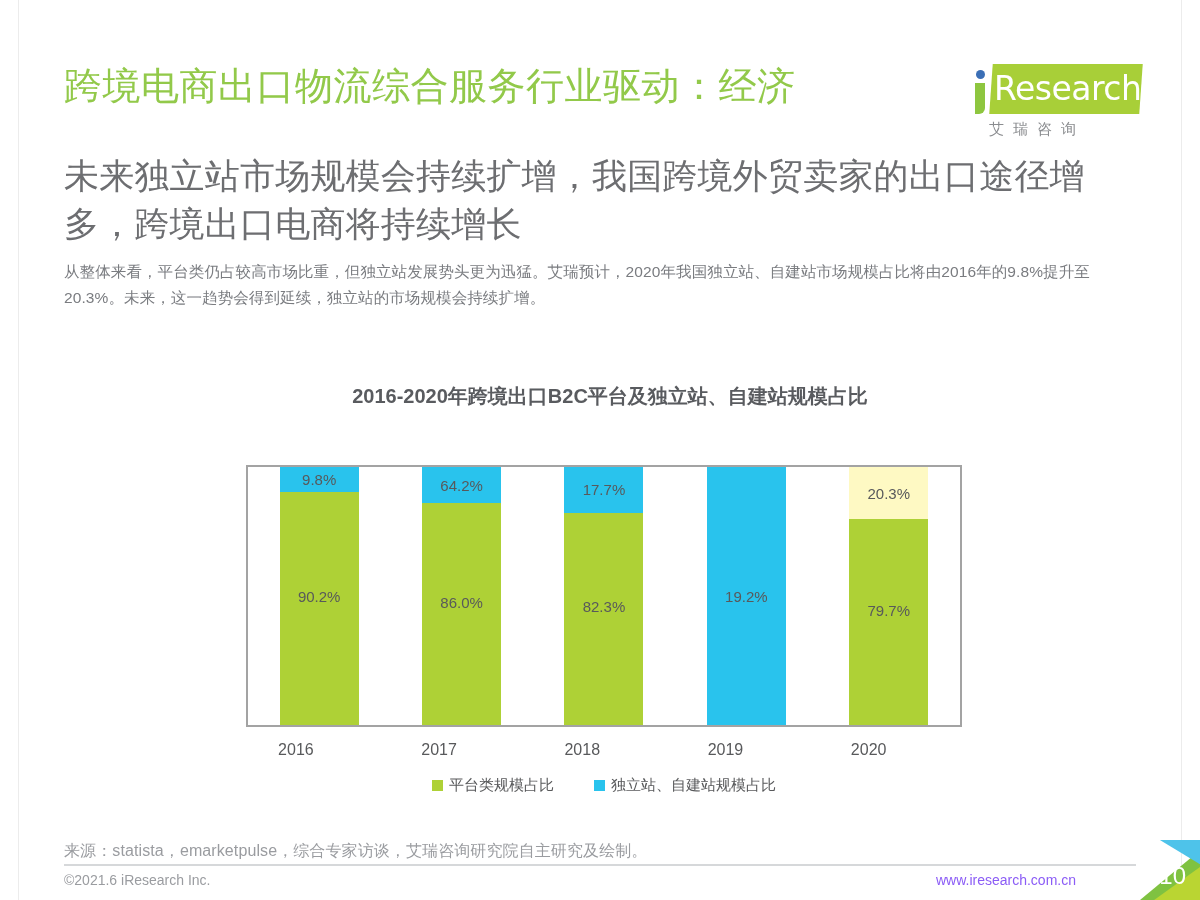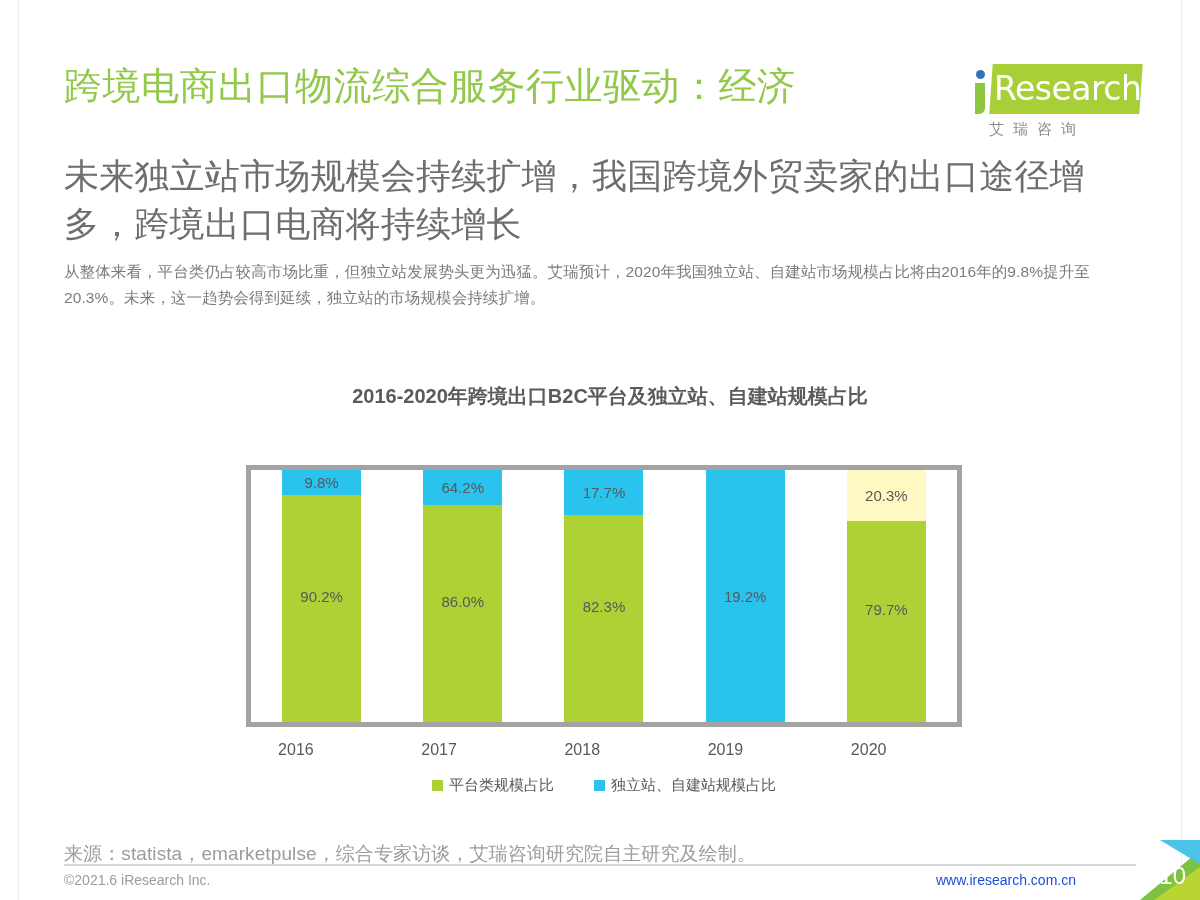--- a/index.html
+++ b/index.html
@@ -139,21 +139,21 @@
     font-weight: bold;
     line-height: 33px;
     color: #595b5f;
   }
   .plot {
     position: absolute;
     left: 246px;
     top: 465px;
     width: 716px;
     height: 262px;
-    border: 5px solid #a3a3a3;
+    border: 2px solid #a3a3a3;
     background: #ffffff;
     box-sizing: border-box;
   }
   .bars {
     position: absolute;
     left: 0; top: 0; right: 0; bottom: 0;
     display: flex;
     justify-content: space-around;
     align-items: stretch;
   }
@@ -212,21 +212,21 @@
     height: 11px;
     margin-right: 6px;
     display: inline-block;
   }
 
   
   .source {
     position: absolute;
     left: 64px;
     top: 841px;
-    font-size: 19px;
+    font-size: 16px;
     color: #9a9ca0;
     letter-spacing: 0.1px;
   }
   .rule {
     position: absolute;
     left: 64px;
     top: 864px;
     width: 1072px;
     height: 2px;
     background: #d6d8da;
@@ -236,21 +236,21 @@
     left: 64px;
     top: 872px;
     font-size: 14px;
     color: #9a9ca0;
   }
   .website {
     position: absolute;
     right: 124px;
     top: 872px;
     font-size: 14px;
-    color: #1d4ed8;
+    color: #8b5cf6;
   }
 
   
   .corner {
     position: absolute;
     right: 0;
     bottom: 0;
     width: 84px;
     height: 60px;
     overflow: hidden;

